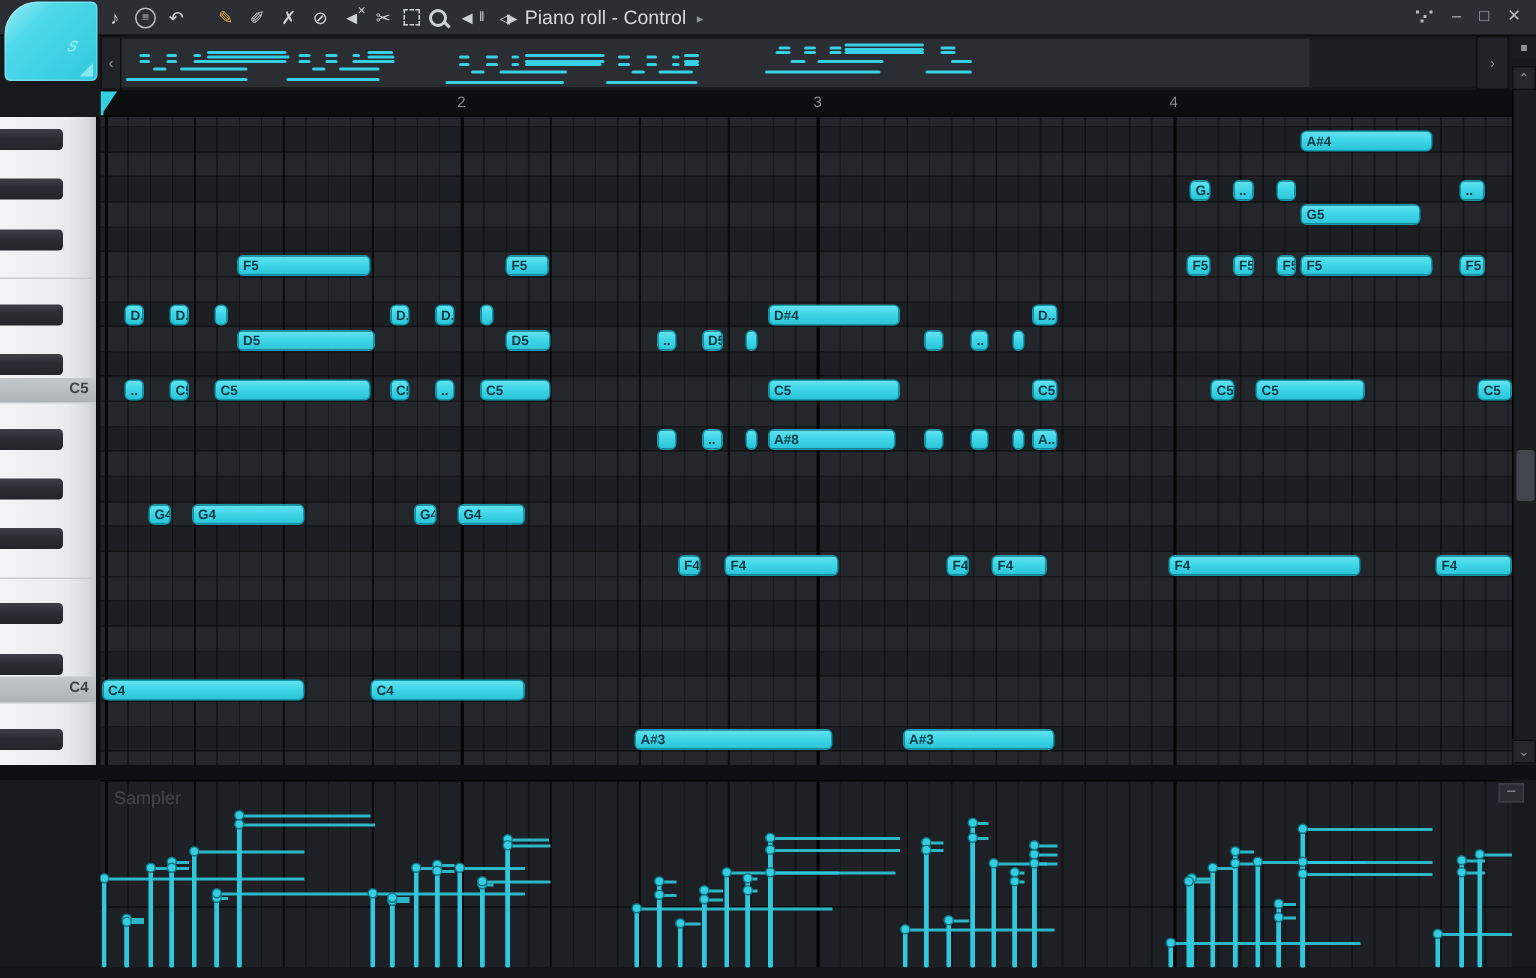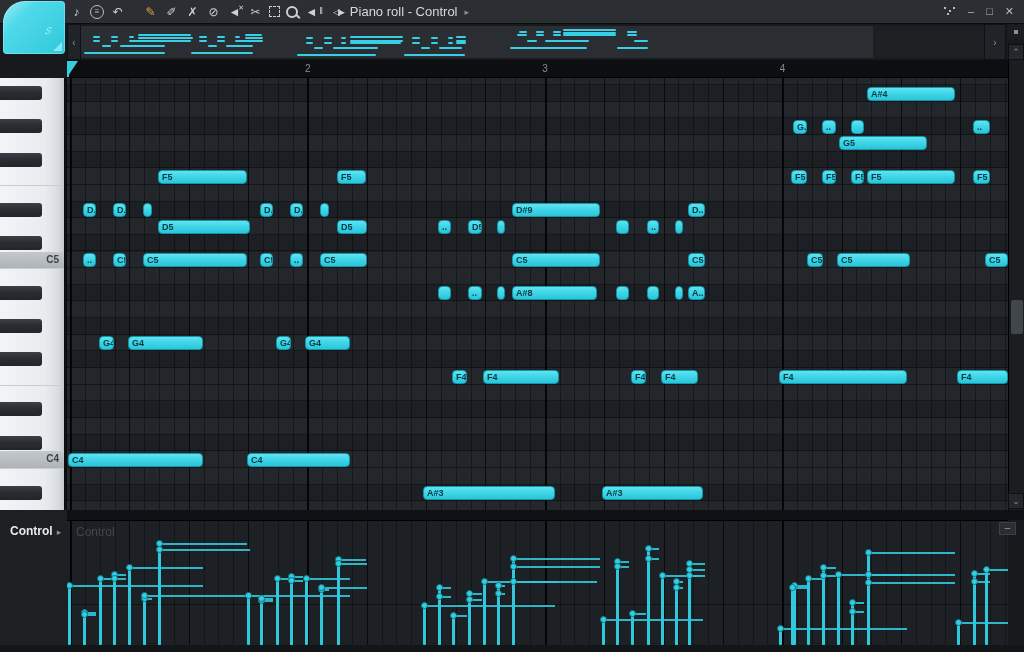--- a/index.html
+++ b/index.html
@@ -283,35 +283,35 @@
       <div class="grow b" style="top: 40.3px; height: 16.65px;"></div>
       <div class="grow w" style="top: 23.65px; height: 16.65px;"></div>
       <div class="grow b" style="top: 7px; height: 16.65px;"></div>
       <div class="grow w" style="top: 0px; height: 7px;"></div>
     <div class="glines"></div>
   <div class="note" style="left: 800px; width: 88px; top: 8.5px;">A#4</div>
       <div class="note" style="left: 726px; width: 14px; top: 41.8px;">G..</div>
       <div class="note" style="left: 755px; width: 14px; top: 41.8px;">..</div>
       <div class="note" style="left: 784px; width: 13px; top: 41.8px;"></div>
       <div class="note" style="left: 906px; width: 17px; top: 41.8px;">..</div>
-      <div class="note" style="left: 772px; width: 88px; top: 58.45px;">G5</div>
+      <div class="note" style="left: 800px; width: 80px; top: 58.45px;">G5</div>
       <div class="note" style="left: 91px; width: 89px; top: 91.75px;">F5</div>
       <div class="note" style="left: 270px; width: 29px; top: 91.75px;">F5</div>
       <div class="note" style="left: 724px; width: 16px; top: 91.75px;">F5</div>
       <div class="note" style="left: 755px; width: 14px; top: 91.75px;">F5</div>
       <div class="note" style="left: 784px; width: 13px; top: 91.75px;">F5</div>
       <div class="note" style="left: 800px; width: 88px; top: 91.75px;">F5</div>
       <div class="note" style="left: 906px; width: 17px; top: 91.75px;">F5</div>
       <div class="note" style="left: 16px; width: 13px; top: 125.05px;">D..</div>
       <div class="note" style="left: 46px; width: 13px; top: 125.05px;">D..</div>
       <div class="note" style="left: 76px; width: 9px; top: 125.05px;"></div>
       <div class="note" style="left: 193px; width: 13px; top: 125.05px;">D..</div>
       <div class="note" style="left: 223px; width: 13px; top: 125.05px;">D..</div>
       <div class="note" style="left: 253px; width: 9px; top: 125.05px;"></div>
-      <div class="note" style="left: 445px; width: 88px; top: 125.05px;">D#9</div>
+      <div class="note" style="left: 445px; width: 88px; top: 125.05px;">D#4</div>
       <div class="note" style="left: 621px; width: 17px; top: 125.05px;">D..</div>
       <div class="note" style="left: 91px; width: 92px; top: 141.7px;">D5</div>
       <div class="note" style="left: 270px; width: 30px; top: 141.7px;">D5</div>
       <div class="note" style="left: 371px; width: 13px; top: 141.7px;">..</div>
       <div class="note" style="left: 401px; width: 14px; top: 141.7px;">D5</div>
       <div class="note" style="left: 430px; width: 8px; top: 141.7px;"></div>
       <div class="note" style="left: 549px; width: 13px; top: 141.7px;"></div>
       <div class="note" style="left: 580px; width: 12px; top: 141.7px;">..</div>
       <div class="note" style="left: 608px; width: 8px; top: 141.7px;"></div>
       <div class="note" style="left: 16px; width: 13px; top: 175px;">..</div>
@@ -352,27 +352,22 @@
   <div class="dotbtn">
       <i></i>
     </div>
   <div class="sbtn" style="left:1008px;top:44px;">⌃</div>
   <div class="vscroll">
     <div class="vhandle" style="top:240px;height:34px;"></div>
   </div>
   <div class="sbtn" style="left:1008px;top:493px;">⌄</div>
 
   <div class="divider"></div>
-  <div class="ctlside">
-    <div class="ctllabel">
-      <span>Control</span><span class="ctlarrow">▸</span>
-    </div>
-  </div>
   <div class="vpanel">
-    <div class="vmode">Control</div>
+    <div class="vmode">Sampler</div>
   <div class="stem" style="left: 800px; height: 71.98px;"></div>
       <div class="vline" style="left: 800px; width: 88px; top: 53.02px;"></div>
       <div class="knob" style="left: 798px; top: 50.02px;"></div>
       <div class="stem" style="left: 726px; height: 61.36px;"></div>
       <div class="vline" style="left: 726px; width: 14px; top: 63.64px;"></div>
       <div class="knob" style="left: 724px; top: 60.64px;"></div>
       <div class="stem" style="left: 755px; height: 79.06px;"></div>
       <div class="vline" style="left: 755px; width: 14px; top: 45.94px;"></div>
       <div class="knob" style="left: 753px; top: 42.94px;"></div>
       <div class="stem" style="left: 784px; height: 43.66px;"></div>

